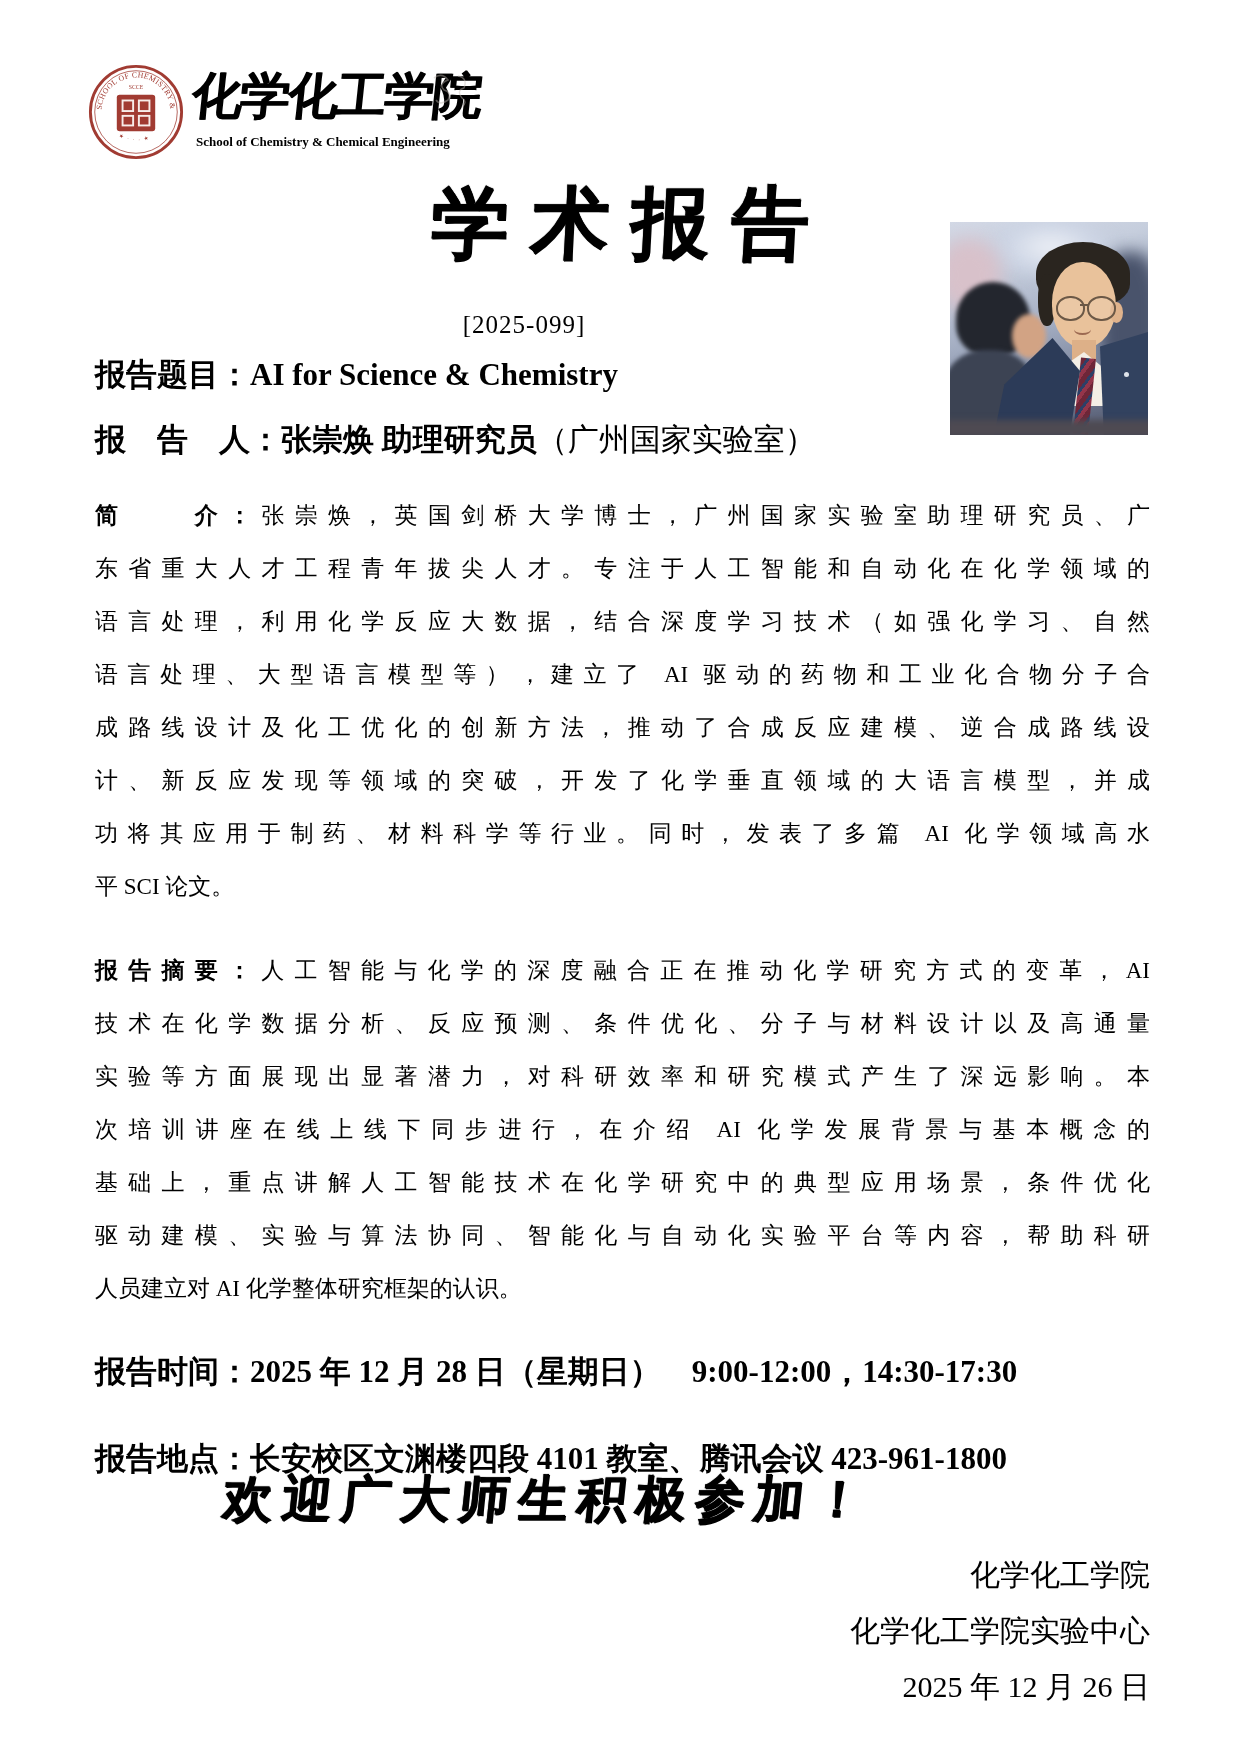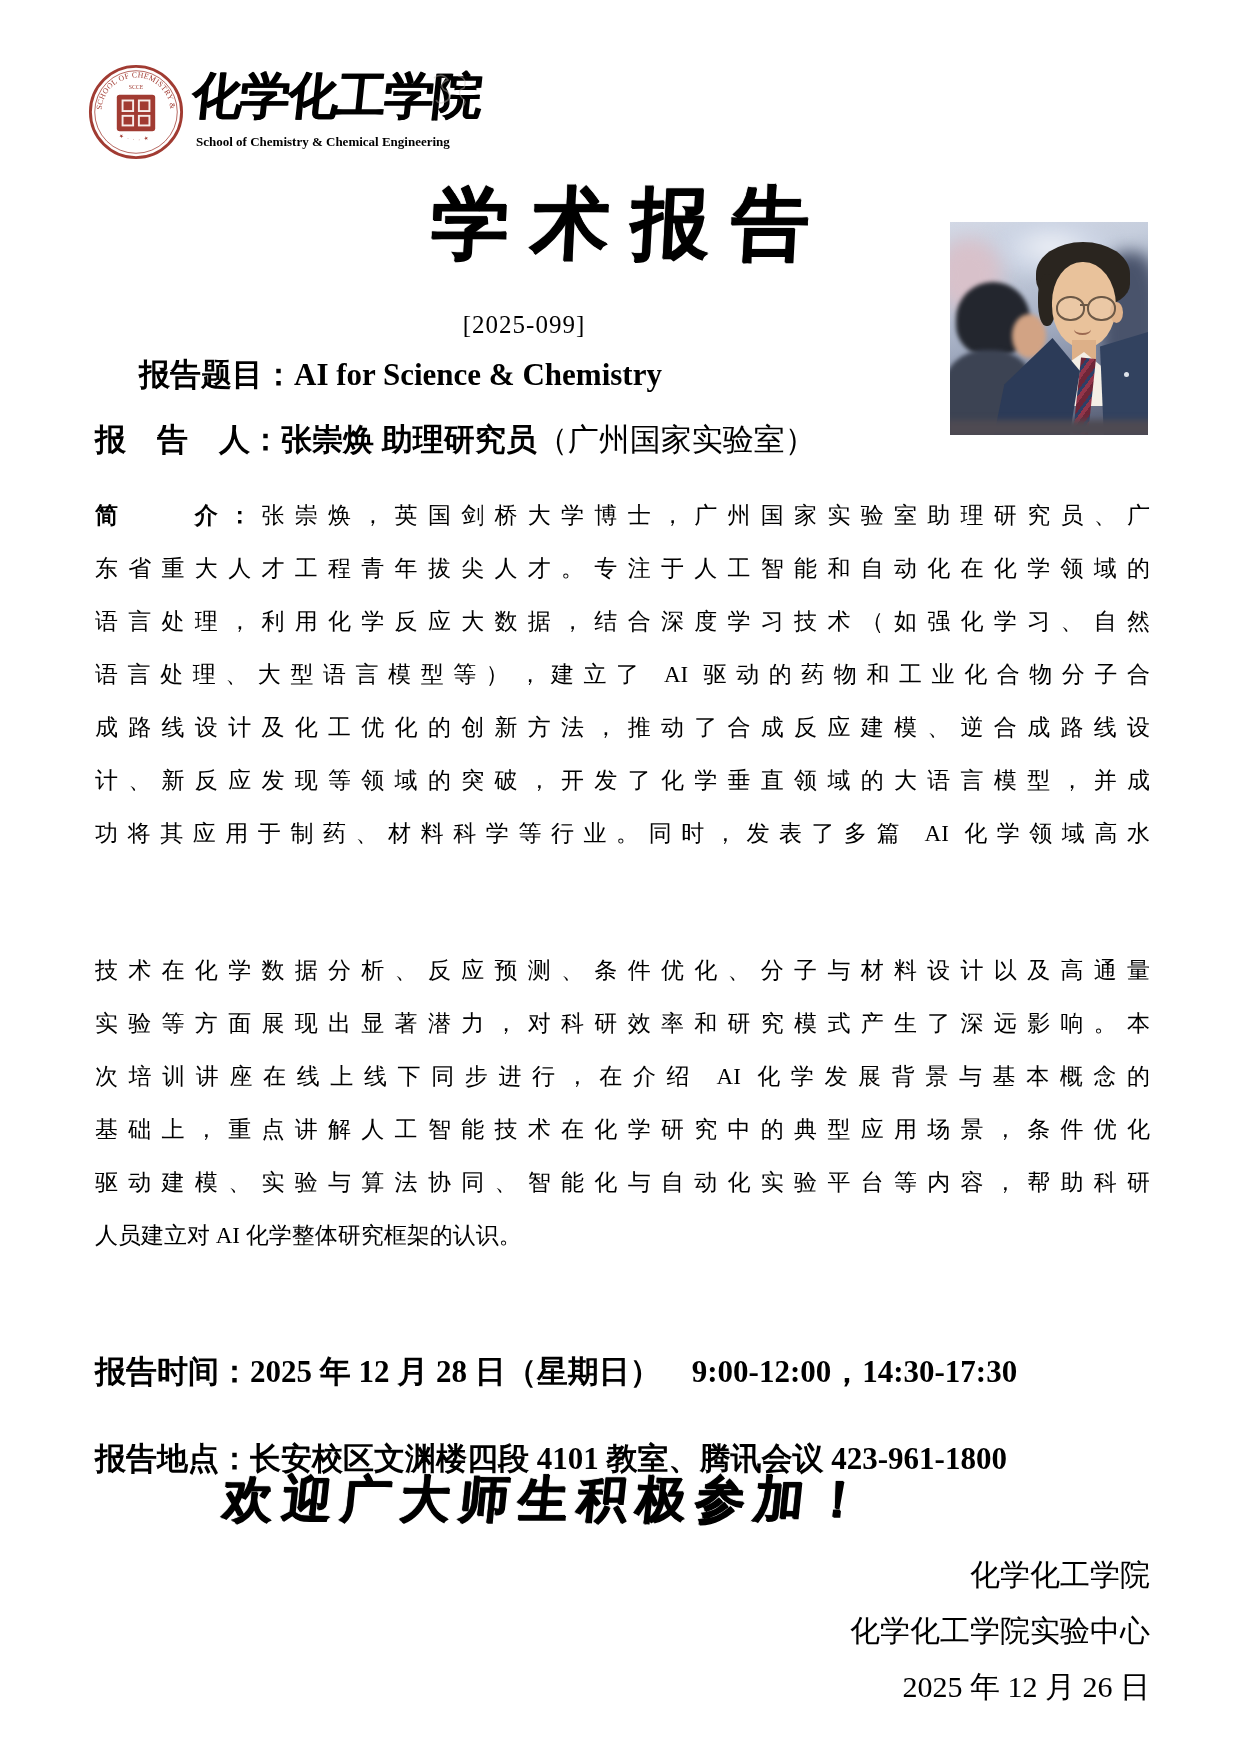--- a/index.html
+++ b/index.html
@@ -66,21 +66,21 @@
     clip-path:polygon(0 14%,100% 0,100% 100%,8% 100%);}
   .ph-pin{left:174px;top:150px;width:5px;height:5px;border-radius:50%;background:#dfe3ea;}
   .ph-table{left:-4px;top:198px;width:210px;height:18px;background:#4e4a52;filter:blur(3px);}
   
   .bodyline{position:absolute;left:95px;width:1055px;font-size:31px;line-height:50px;white-space:nowrap;}
   .b{font-weight:bold;}
   .para{position:absolute;left:95px;width:1055px;font-size:23px;line-height:53px;}
   .jline{text-align:justify;text-align-last:justify;}
   .jline.short{text-align-last:left;}
   .plabel{font-weight:bold;white-space:pre-wrap;}
-  .topic{top:350px;margin-left:44px;}
+  .topic{top:350px;}
   .speaker{top:415px;}
   .bio{top:489px;}
   .abstract{top:944px;}
   .time{top:1347px;}
   .venue{top:1434px;font-family:Liberation Serif, serif;}
   .welcome{
     position:absolute;left:95px;top:1466px;width:1055px;box-sizing:border-box;
     padding-right:150px;text-align:center;
     font-size:50px;font-weight:900;letter-spacing:9px;
     transform:skewX(-6deg);
@@ -160,23 +160,25 @@
   <div class="bodyline speaker"><span class="b plabel">报　告　人：</span><span class="b">张崇焕 助理研究员</span><span>（广州国家实验室）</span></div>
 
   <div class="para bio">
     <div class="jline"><span class="plabel">简　　介：</span><span>张崇焕，英国剑桥大学博士，广州国家实验室助理研究员、广</span></div>
     <div class="jline">东省重大人才工程青年拔尖人才。专注于人工智能和自动化在化学领域的</div>
     <div class="jline">语言处理，利用化学反应大数据，结合深度学习技术（如强化学习、自然</div>
     <div class="jline">语言处理、大型语言模型等），建立了 AI 驱动的药物和工业化合物分子合</div>
     <div class="jline">成路线设计及化工优化的创新方法，推动了合成反应建模、逆合成路线设</div>
     <div class="jline">计、新反应发现等领域的突破，开发了化学垂直领域的大语言模型，并成</div>
     <div class="jline">功将其应用于制药、材料科学等行业。同时，发表了多篇 AI 化学领域高水</div>
+    <div class="jline short">平 SCI 论文。</div>
   </div>
 
   <div class="para abstract">
+    <div class="jline"><span class="plabel">报告摘要：</span><span>人工智能与化学的深度融合正在推动化学研究方式的变革，AI</span></div>
     <div class="jline">技术在化学数据分析、反应预测、条件优化、分子与材料设计以及高通量</div>
     <div class="jline">实验等方面展现出显著潜力，对科研效率和研究模式产生了深远影响。本</div>
     <div class="jline">次培训讲座在线上线下同步进行，在介绍 AI 化学发展背景与基本概念的</div>
     <div class="jline">基础上，重点讲解人工智能技术在化学研究中的典型应用场景，条件优化</div>
     <div class="jline">驱动建模、实验与算法协同、智能化与自动化实验平台等内容，帮助科研</div>
     <div class="jline short">人员建立对 AI 化学整体研究框架的认识。</div>
   </div>
 
   <div class="bodyline time"><span class="b">报告时间：</span><span class="b plabel">2025 年 12 月 28 日（星期日）　9:00-12:00，14:30-17:30</span></div>
   <div class="bodyline venue"><span class="b">报告地点：</span><span class="b">长安校区文渊楼四段 4101 教室、腾讯会议 423-961-1800</span></div>

